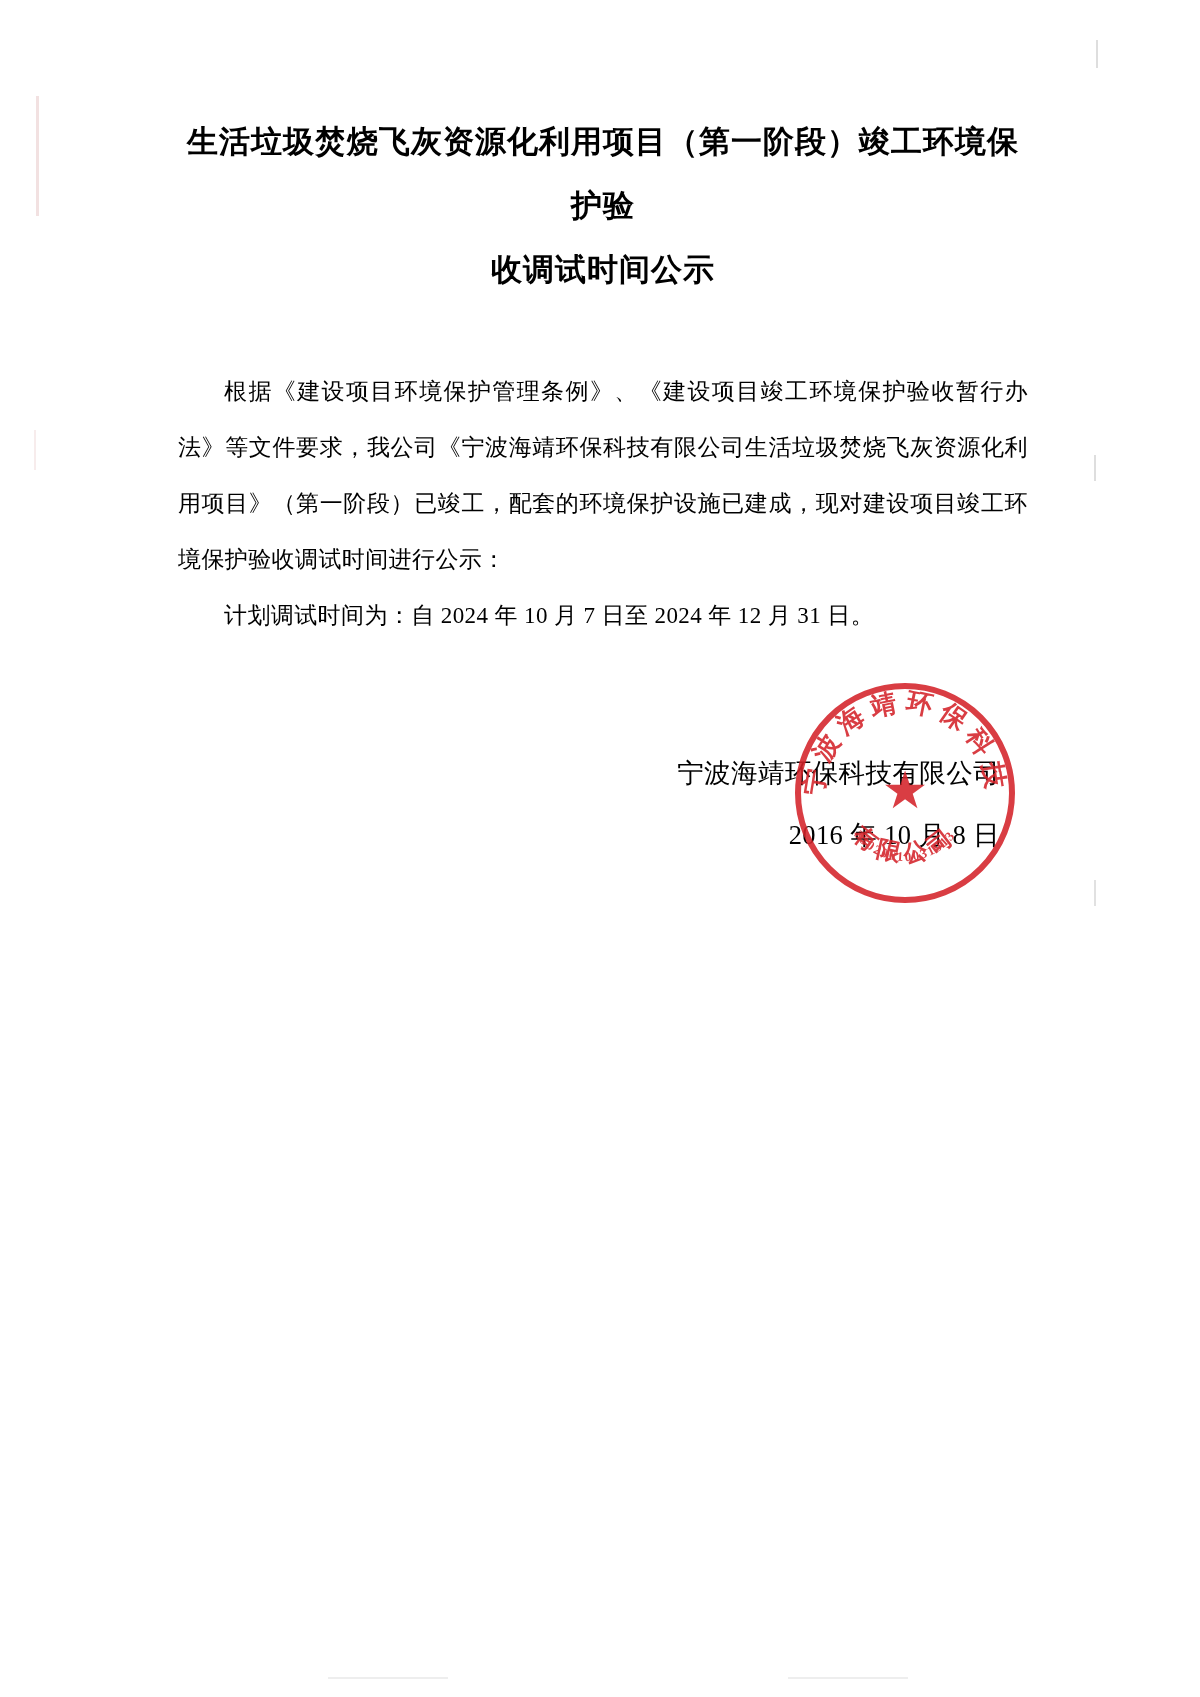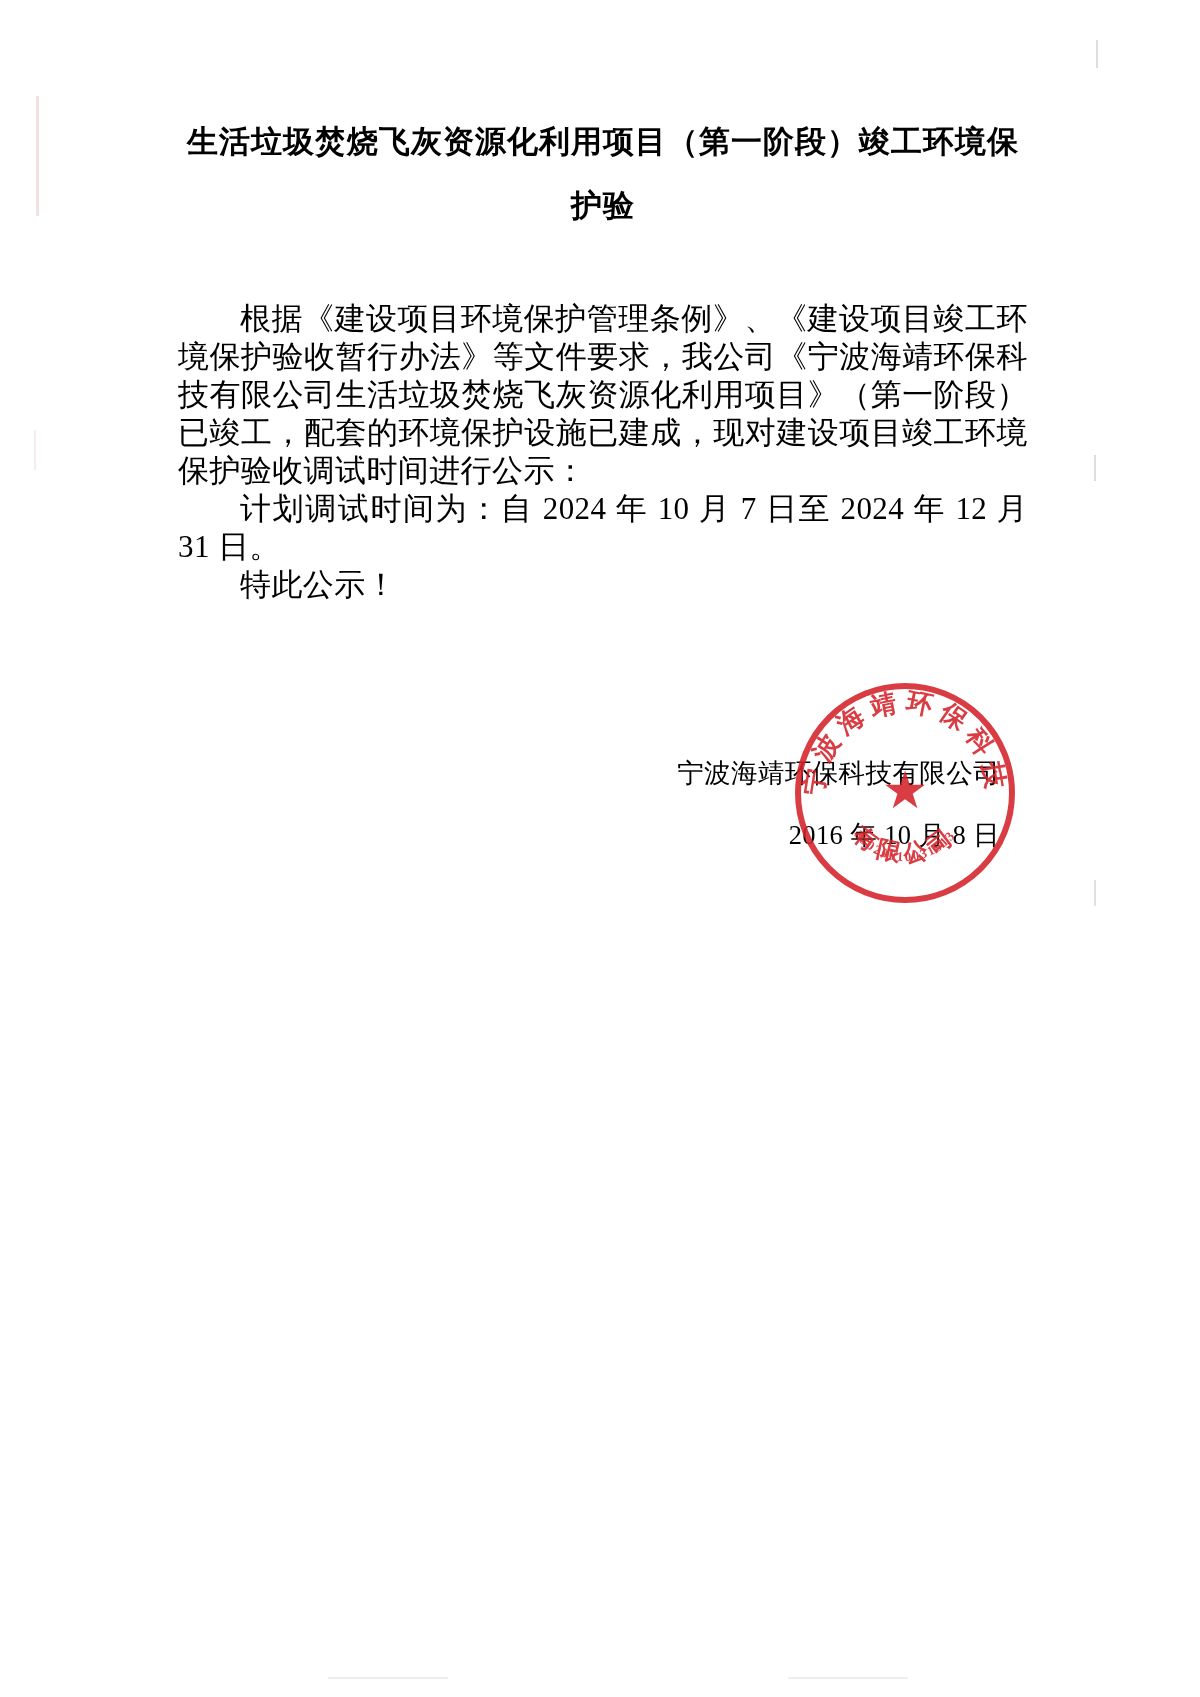--- a/index.html
+++ b/index.html
@@ -54,22 +54,22 @@
     text-align: center;
     letter-spacing: 1px;
     margin: 0 0 0 0;
   }
   .doc-title .line2 {
     display: block;
   }
 
   .body-block {
     margin-top: 62px;
-    font-size: 31px;
-    line-height: 38px;
+    font-size: 23px;
+    line-height: 56px;
     text-align: justify;
     text-justify: inter-ideograph;
     letter-spacing: .4px;
   }
   .para {
     margin: 0;
     text-indent: 2em;
   }
   .para + .para { margin-top: 0; }
 
@@ -112,26 +112,26 @@
   <div class="edge-mark edge-right-1"></div>
   <div class="edge-mark edge-right-2"></div>
   <div class="edge-mark edge-right-3"></div>
   <div class="edge-mark edge-bottom-1"></div>
   <div class="edge-mark edge-bottom-2"></div>
 
   <div class="content">
 
     <h1 class="doc-title">
       <span>生活垃圾焚烧飞灰资源化利用项目（第一阶段）竣工环境保护验</span>
+      <span class="line2">收调试时间公示</span>
     </h1>
 
     <div class="body-block">
       <p class="para">根据《建设项目环境保护管理条例》、《建设项目竣工环境保护验收暂行办法》等文件要求，我公司《宁波海靖环保科技有限公司生活垃圾焚烧飞灰资源化利用项目》（第一阶段）已竣工，配套的环境保护设施已建成，现对建设项目竣工环境保护验收调试时间进行公示：</p>
       <p class="para">计划调试时间为：自 2024 年 10 月 7 日至 2024 年 12 月 31 日。</p>
-      <p class="para">特此公示！</p>
     </div>
 
     <div class="signature">
       <div class="sig-line">宁波海靖环保科技有限公司</div>
       <div class="sig-line">2016 年 10 月 8 日</div>
     </div>
 
     <div class="seal">
       <svg viewBox="0 0 230 230" xmlns="http://www.w3.org/2000/svg">
         <defs>

